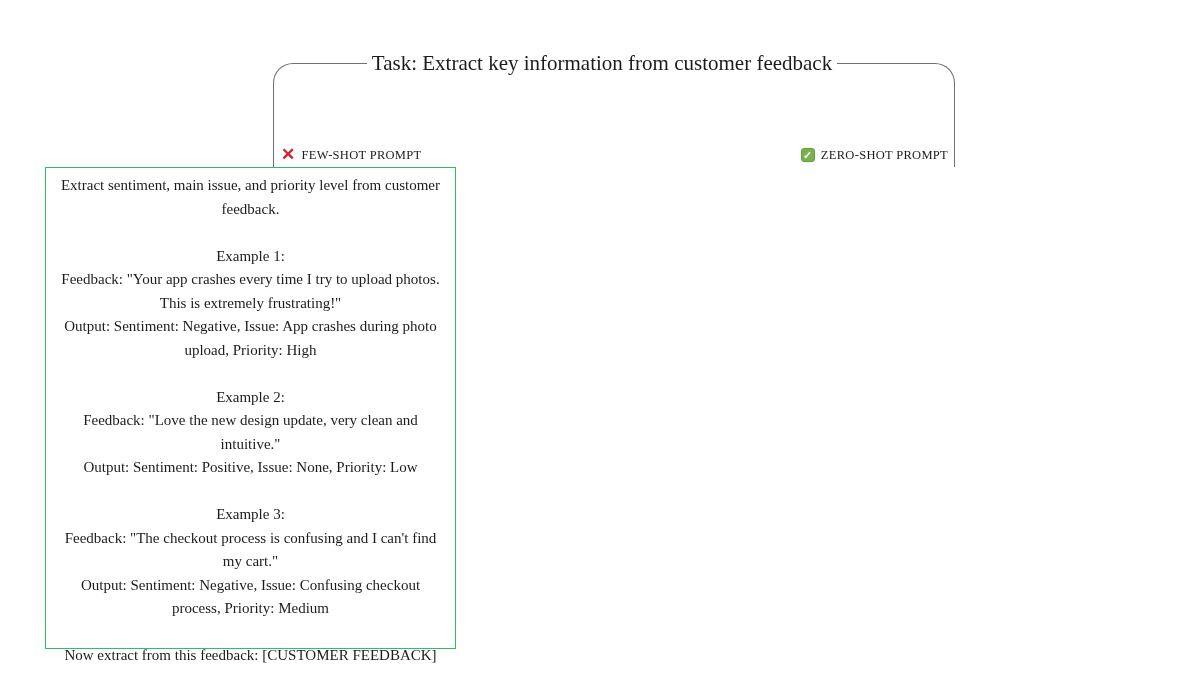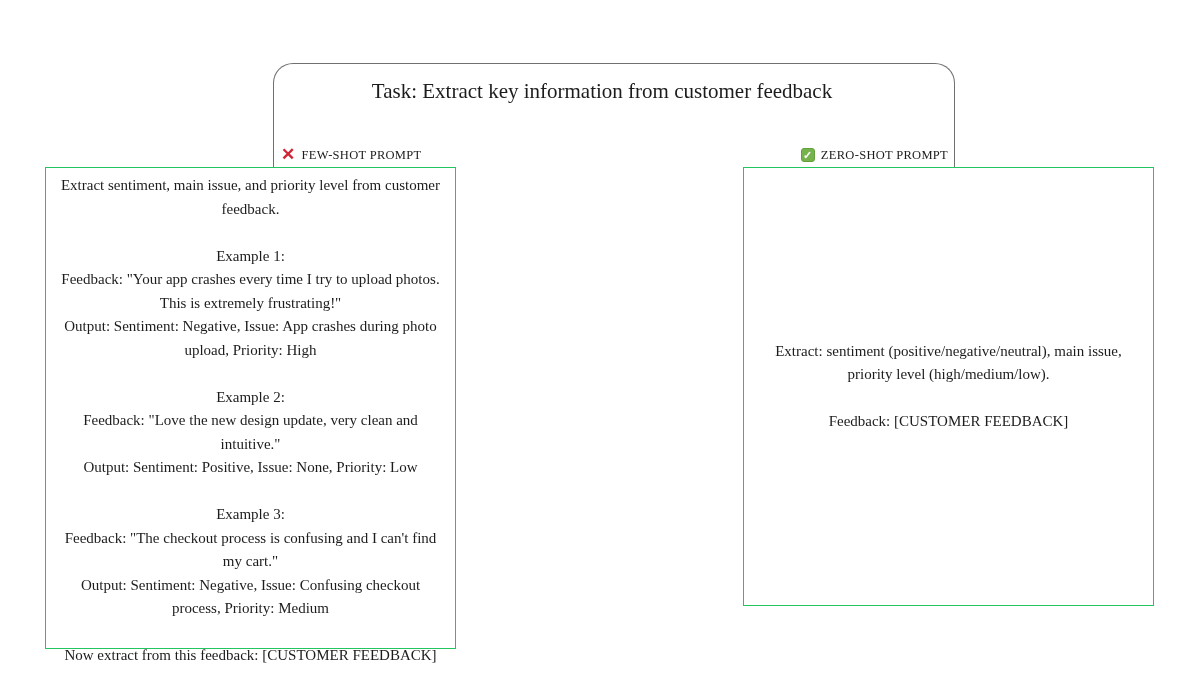--- a/index.html
+++ b/index.html
@@ -35,21 +35,20 @@
     text-align: center;
   }
   .title {
     display: inline-block;
     background: #ffffff;
     padding: 0 5px;
     font-size: 21px;
     line-height: 32px;
     transform: translateX(-12px);
     white-space: nowrap;
-    margin-top: 28px;
   }
 
   
   .panel-label {
     position: absolute;
     top: 146px;
     height: 18px;
     display: flex;
     align-items: center;
     gap: 6px;
@@ -142,19 +141,14 @@
 Feedback: "Love the new design update, very clean and intuitive."
 Output: Sentiment: Positive, Issue: None, Priority: Low
 
 Example 3:
 Feedback: "The checkout process is confusing and I can't find my cart."
 Output: Sentiment: Negative, Issue: Confusing checkout process, Priority: Medium
 
 Now extract from this feedback: [CUSTOMER FEEDBACK]</div>
   </div>
 
-  <div class="box box-right">
-    <div class="box-text">Extract: sentiment (positive/negative/neutral), main issue, priority level (high/medium/low).
-
-Feedback: [CUSTOMER FEEDBACK]</div>
-  </div>
 
 </div>
 
 </body></html>

